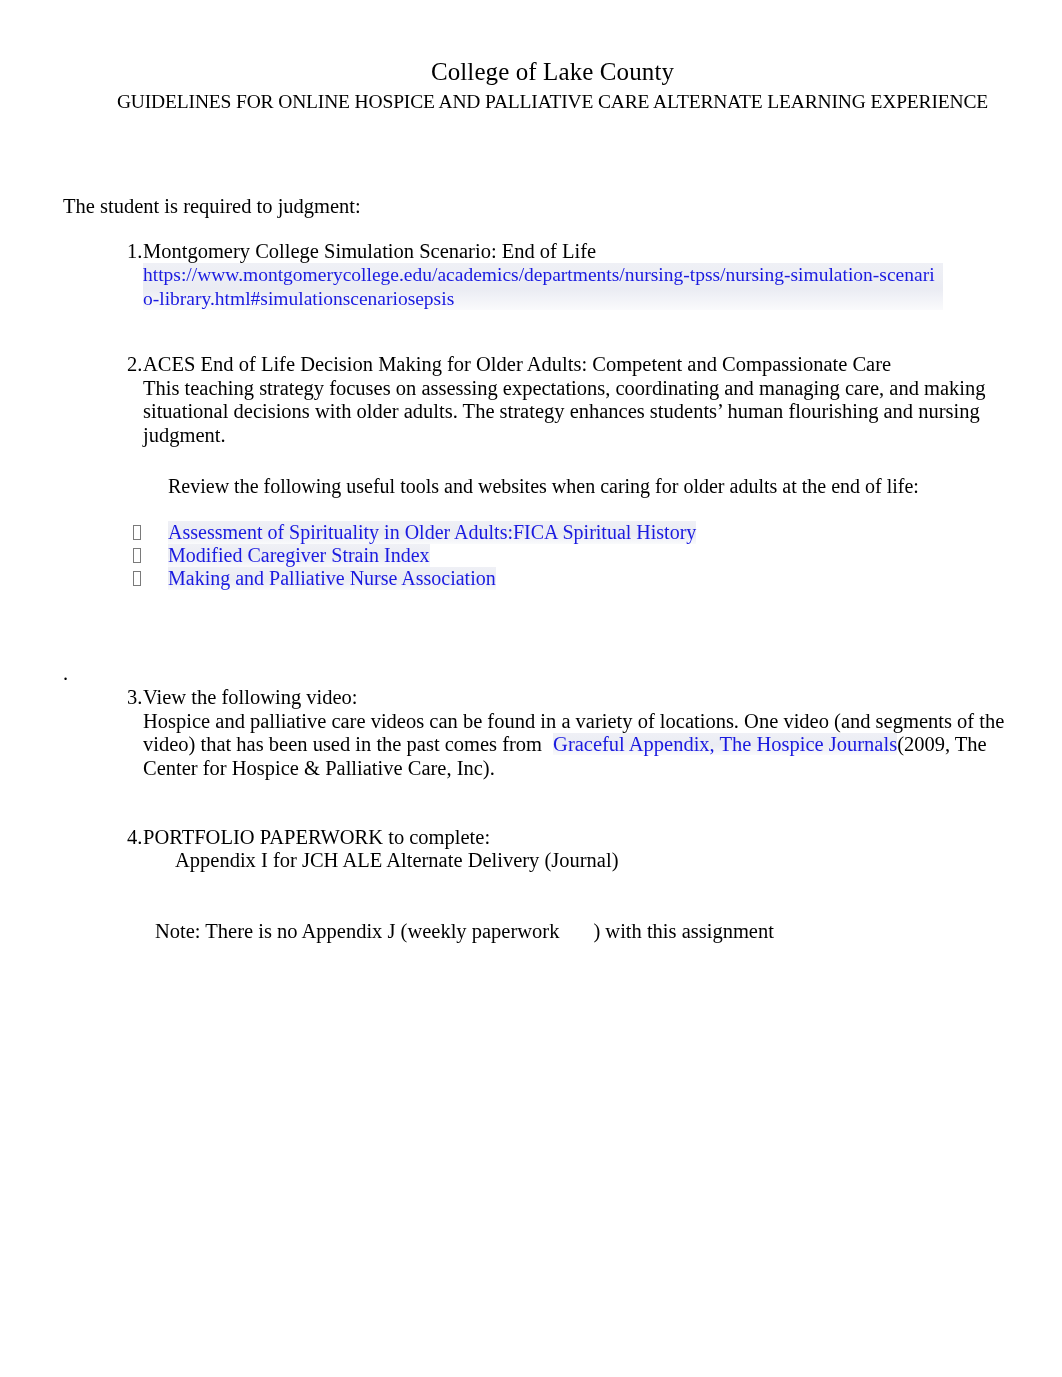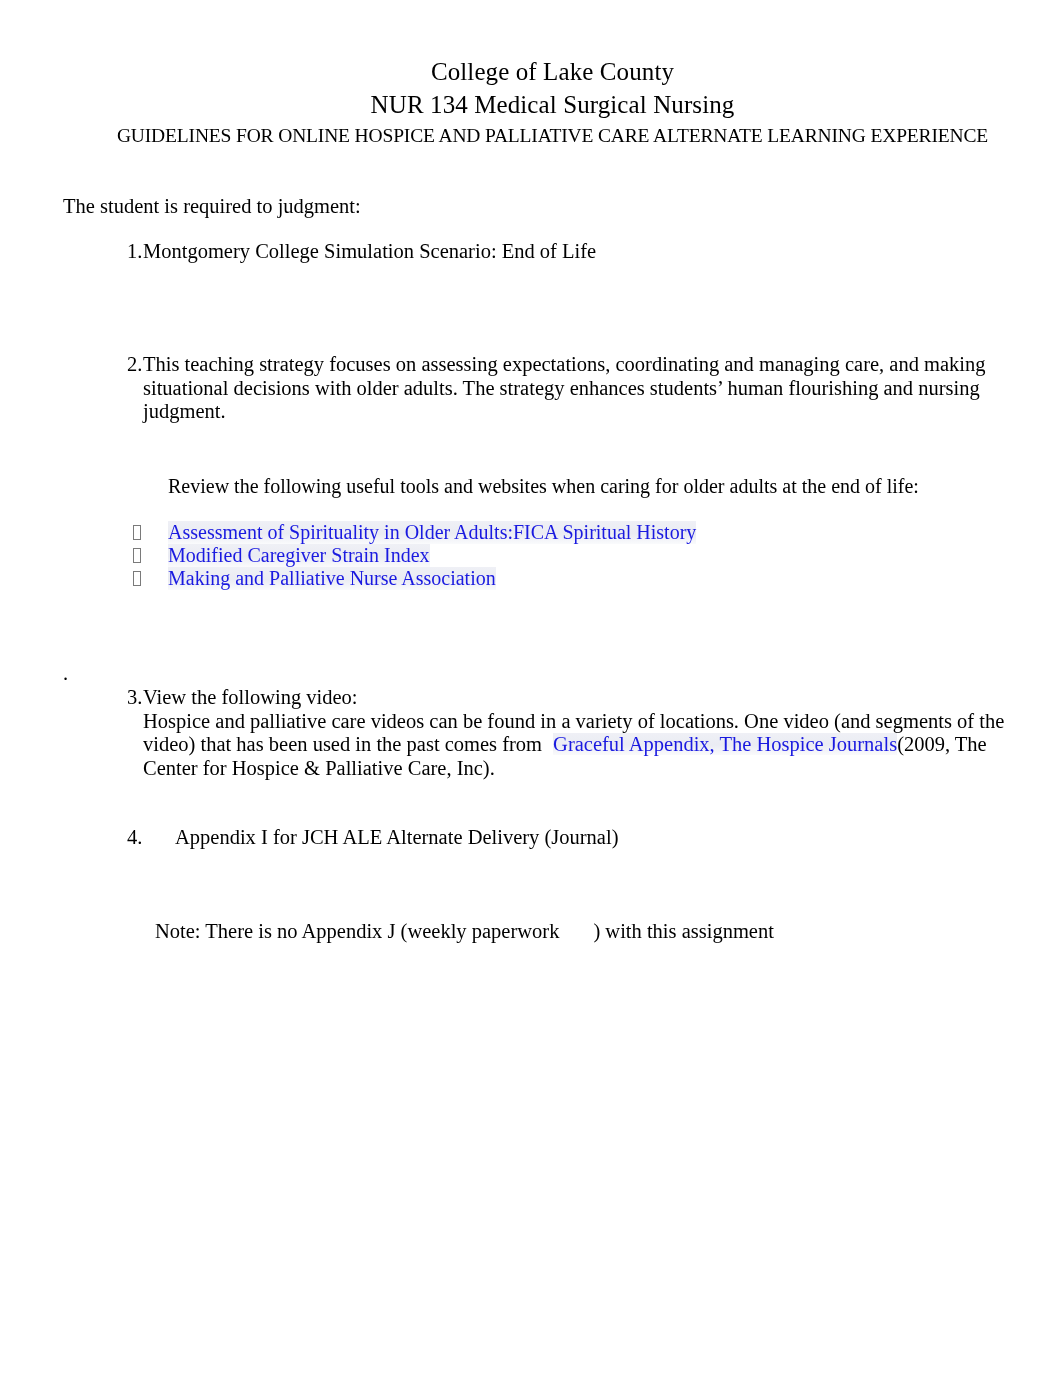--- a/index.html
+++ b/index.html
@@ -174,38 +174,41 @@
   }
   .note-gap { display: inline-block; width: 34px; }
 </style>
 </head>
 <body>
 
 <div class="page">
 
   <div class="doc-header">
     <div class="title-line1">College of Lake County</div>
-    <div class="title-line2">NUR 134 Medical Surgical Nursing</div>
     <div class="title-line3">GUIDELINES FOR ONLINE HOSPICE AND PALLIATIVE CARE ALTERNATE LEARNING EXPERIENCE</div>
   </div>
 
   <div class="intro">The student is required to judgment:</div>
 
   <div class="list">
 
     <div class="li" id="item-1">
       <span class="num">1.</span>
       <span class="body">
         <span>Montgomery College Simulation Scenario: End of Life</span>
+        <span class="url-wrap">
+          <a class="link url" href="#">https://www.montgomerycollege.edu/academics/departments/nursing-tpss/nursing-simulation-scenario-library.html#simulationscenariosepsis</a>
+        </span>
       </span>
     </div>
 
     <div class="li" id="item-2">
       <span class="num">2.</span>
       <span class="body">
+        <span>ACES End of Life Decision Making for Older Adults: Competent and Compassionate Care</span>
         <span class="para2">This teaching strategy focuses on assessing expectations, coordinating and managing care, and making situational decisions with older adults. The strategy enhances students’ human flourishing and nursing judgment.</span>
       </span>
     </div>
 
     <div class="review-line">Review the following useful tools and websites when caring for older adults at the end of life:</div>
 
     <div class="bullets">
       <div class="bullet-row">
         <span class="bullet-marker"><span class="tofu"></span></span>
         <a class="link bullet-text" href="#">Assessment of Spirituality in Older Adults:FICA Spiritual History</a>
@@ -226,20 +229,21 @@
       <span class="num">3.</span>
       <span class="body">
         <span>View the following video:</span><br>
         <span>Hospice and palliative care videos can be found in a variety of locations. One video (and segments of the video) that has been used in the past comes from</span><span class="gap-sp"></span><a class="link" href="#">Graceful Appendix, The Hospice Journals</a><span>(2009, The Center for Hospice &amp; Palliative Care, Inc).</span>
       </span>
     </div>
 
     <div class="li" id="item-4">
       <span class="num">4.</span>
       <span class="body">
+        <span>PORTFOLIO PAPERWORK to complete:</span>
         <span class="appendix-line">Appendix I for JCH ALE Alternate Delivery (Journal)</span>
       </span>
     </div>
 
     <div class="note-line">
       <span>Note: There is no Appendix J (weekly paperwork</span><span class="note-gap"></span><span>) with this assignment</span>
     </div>
 
   </div>
 </div>

